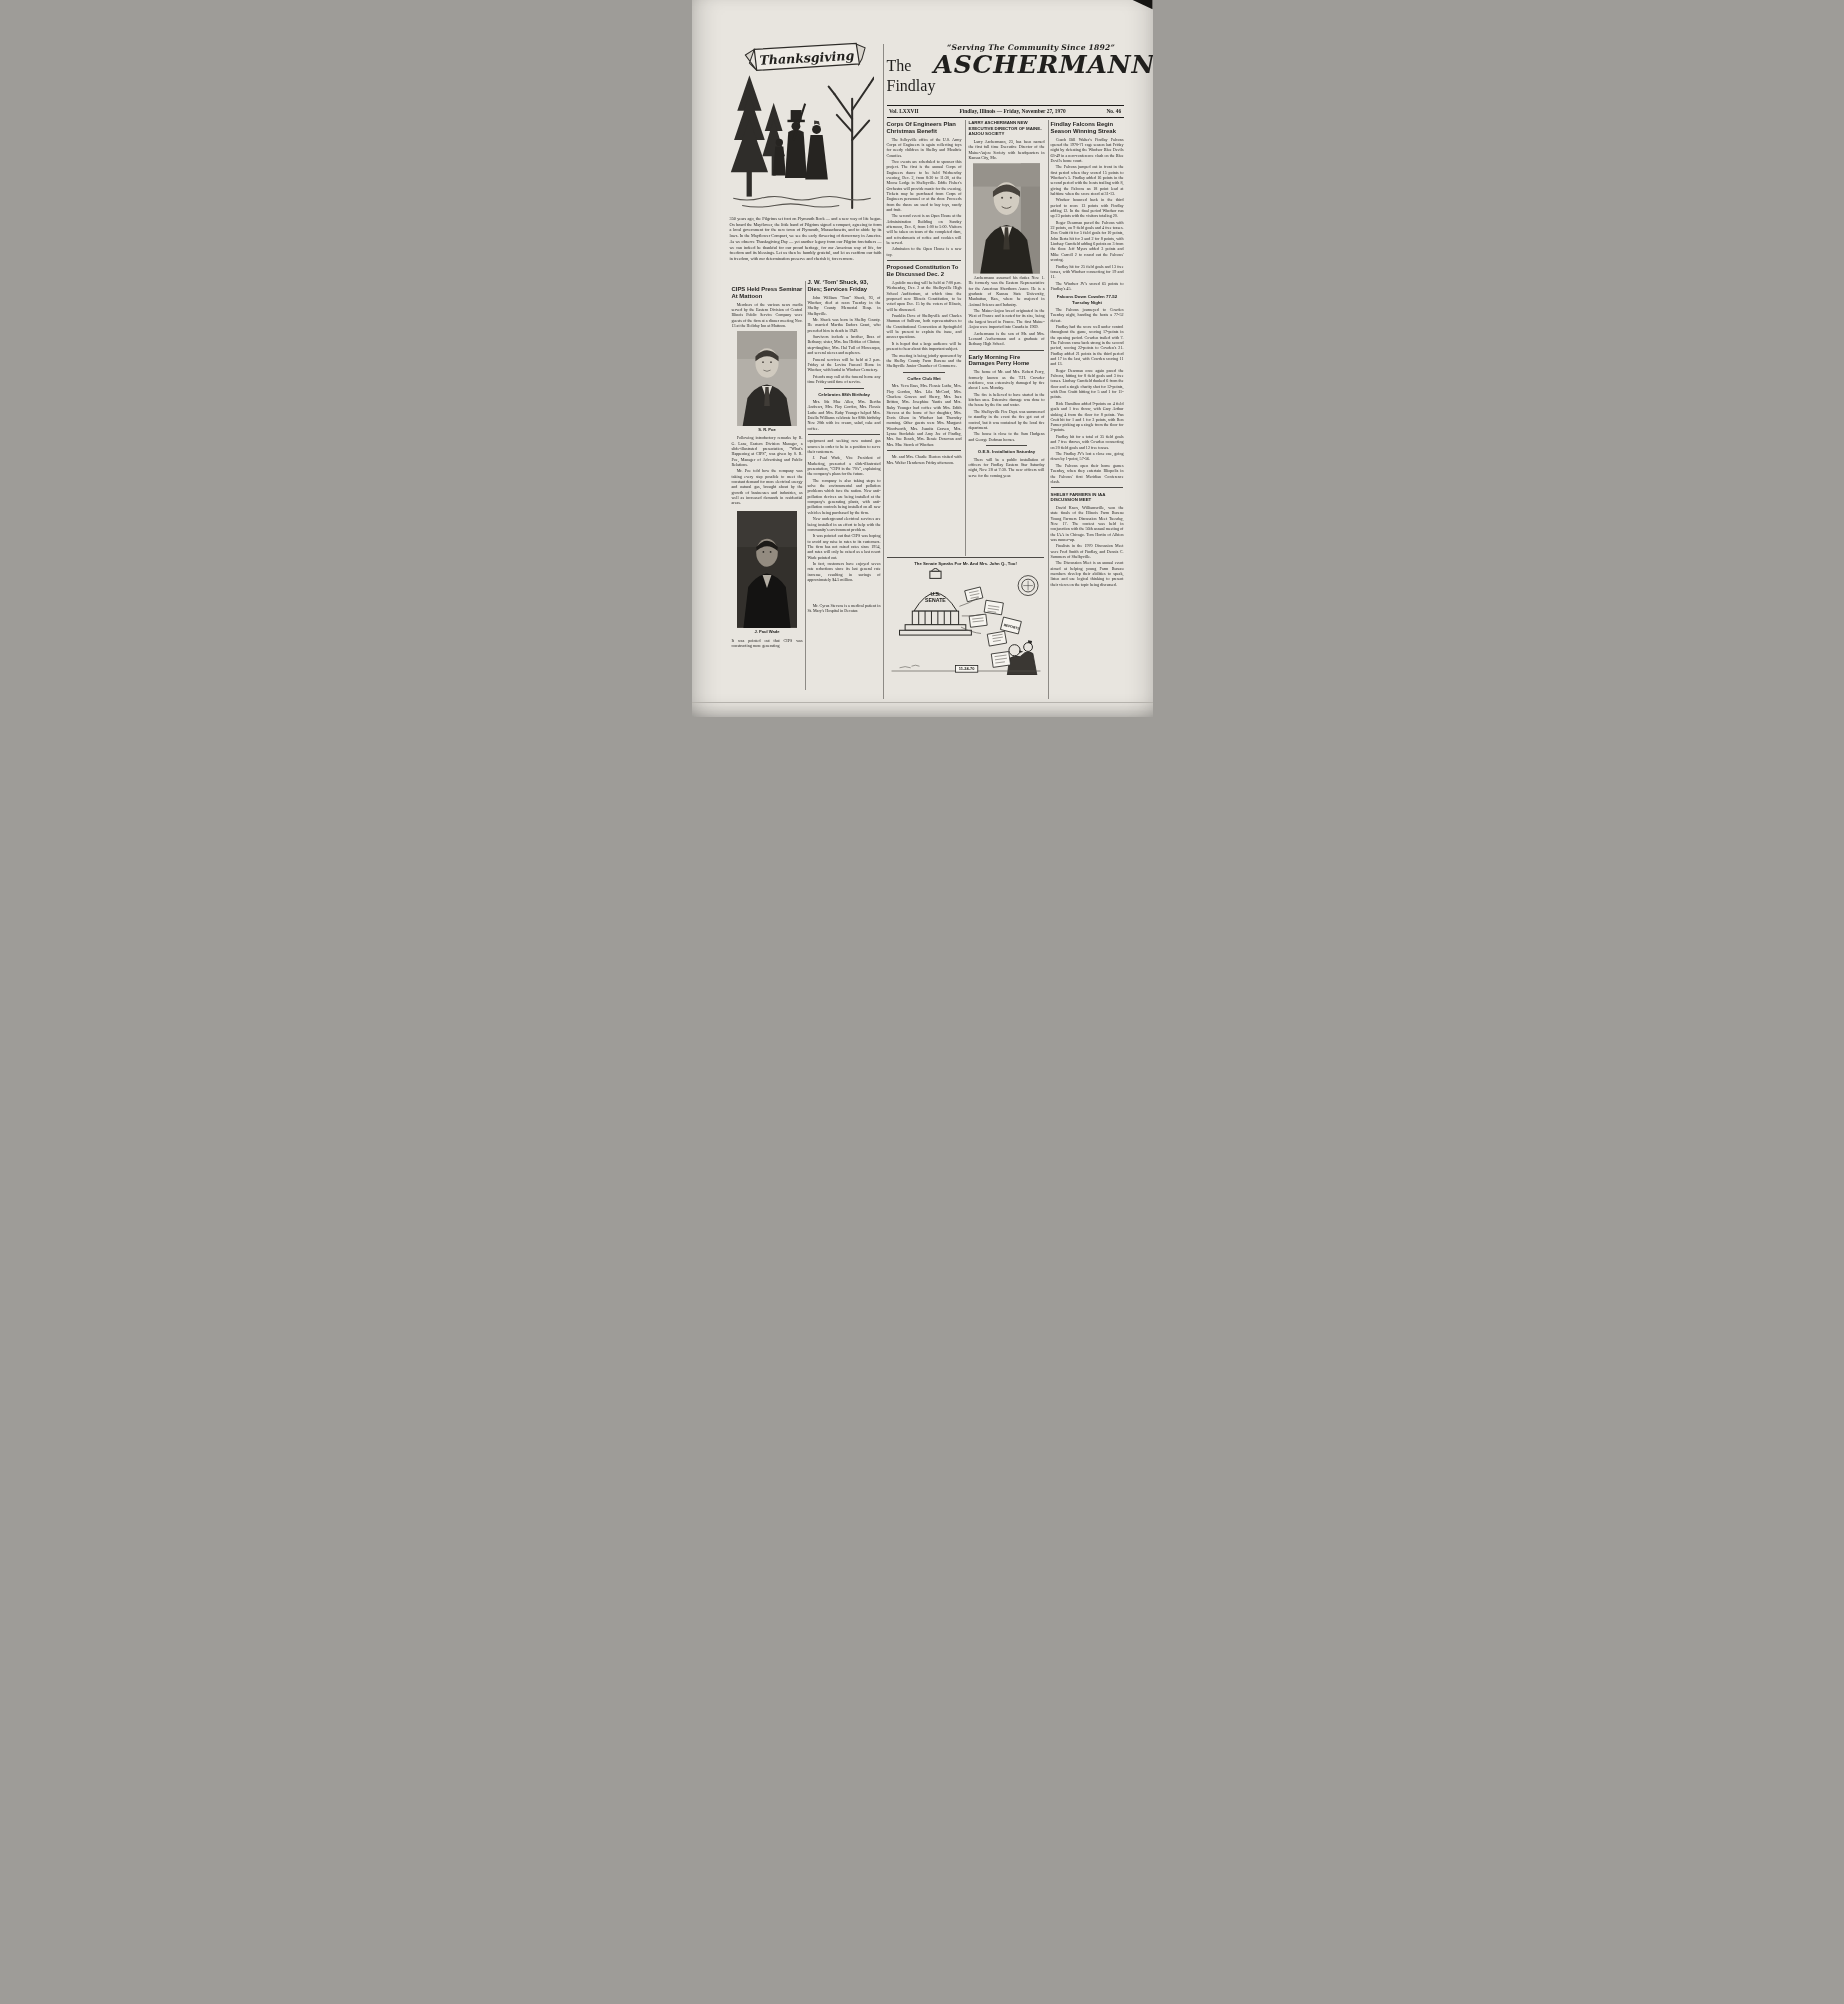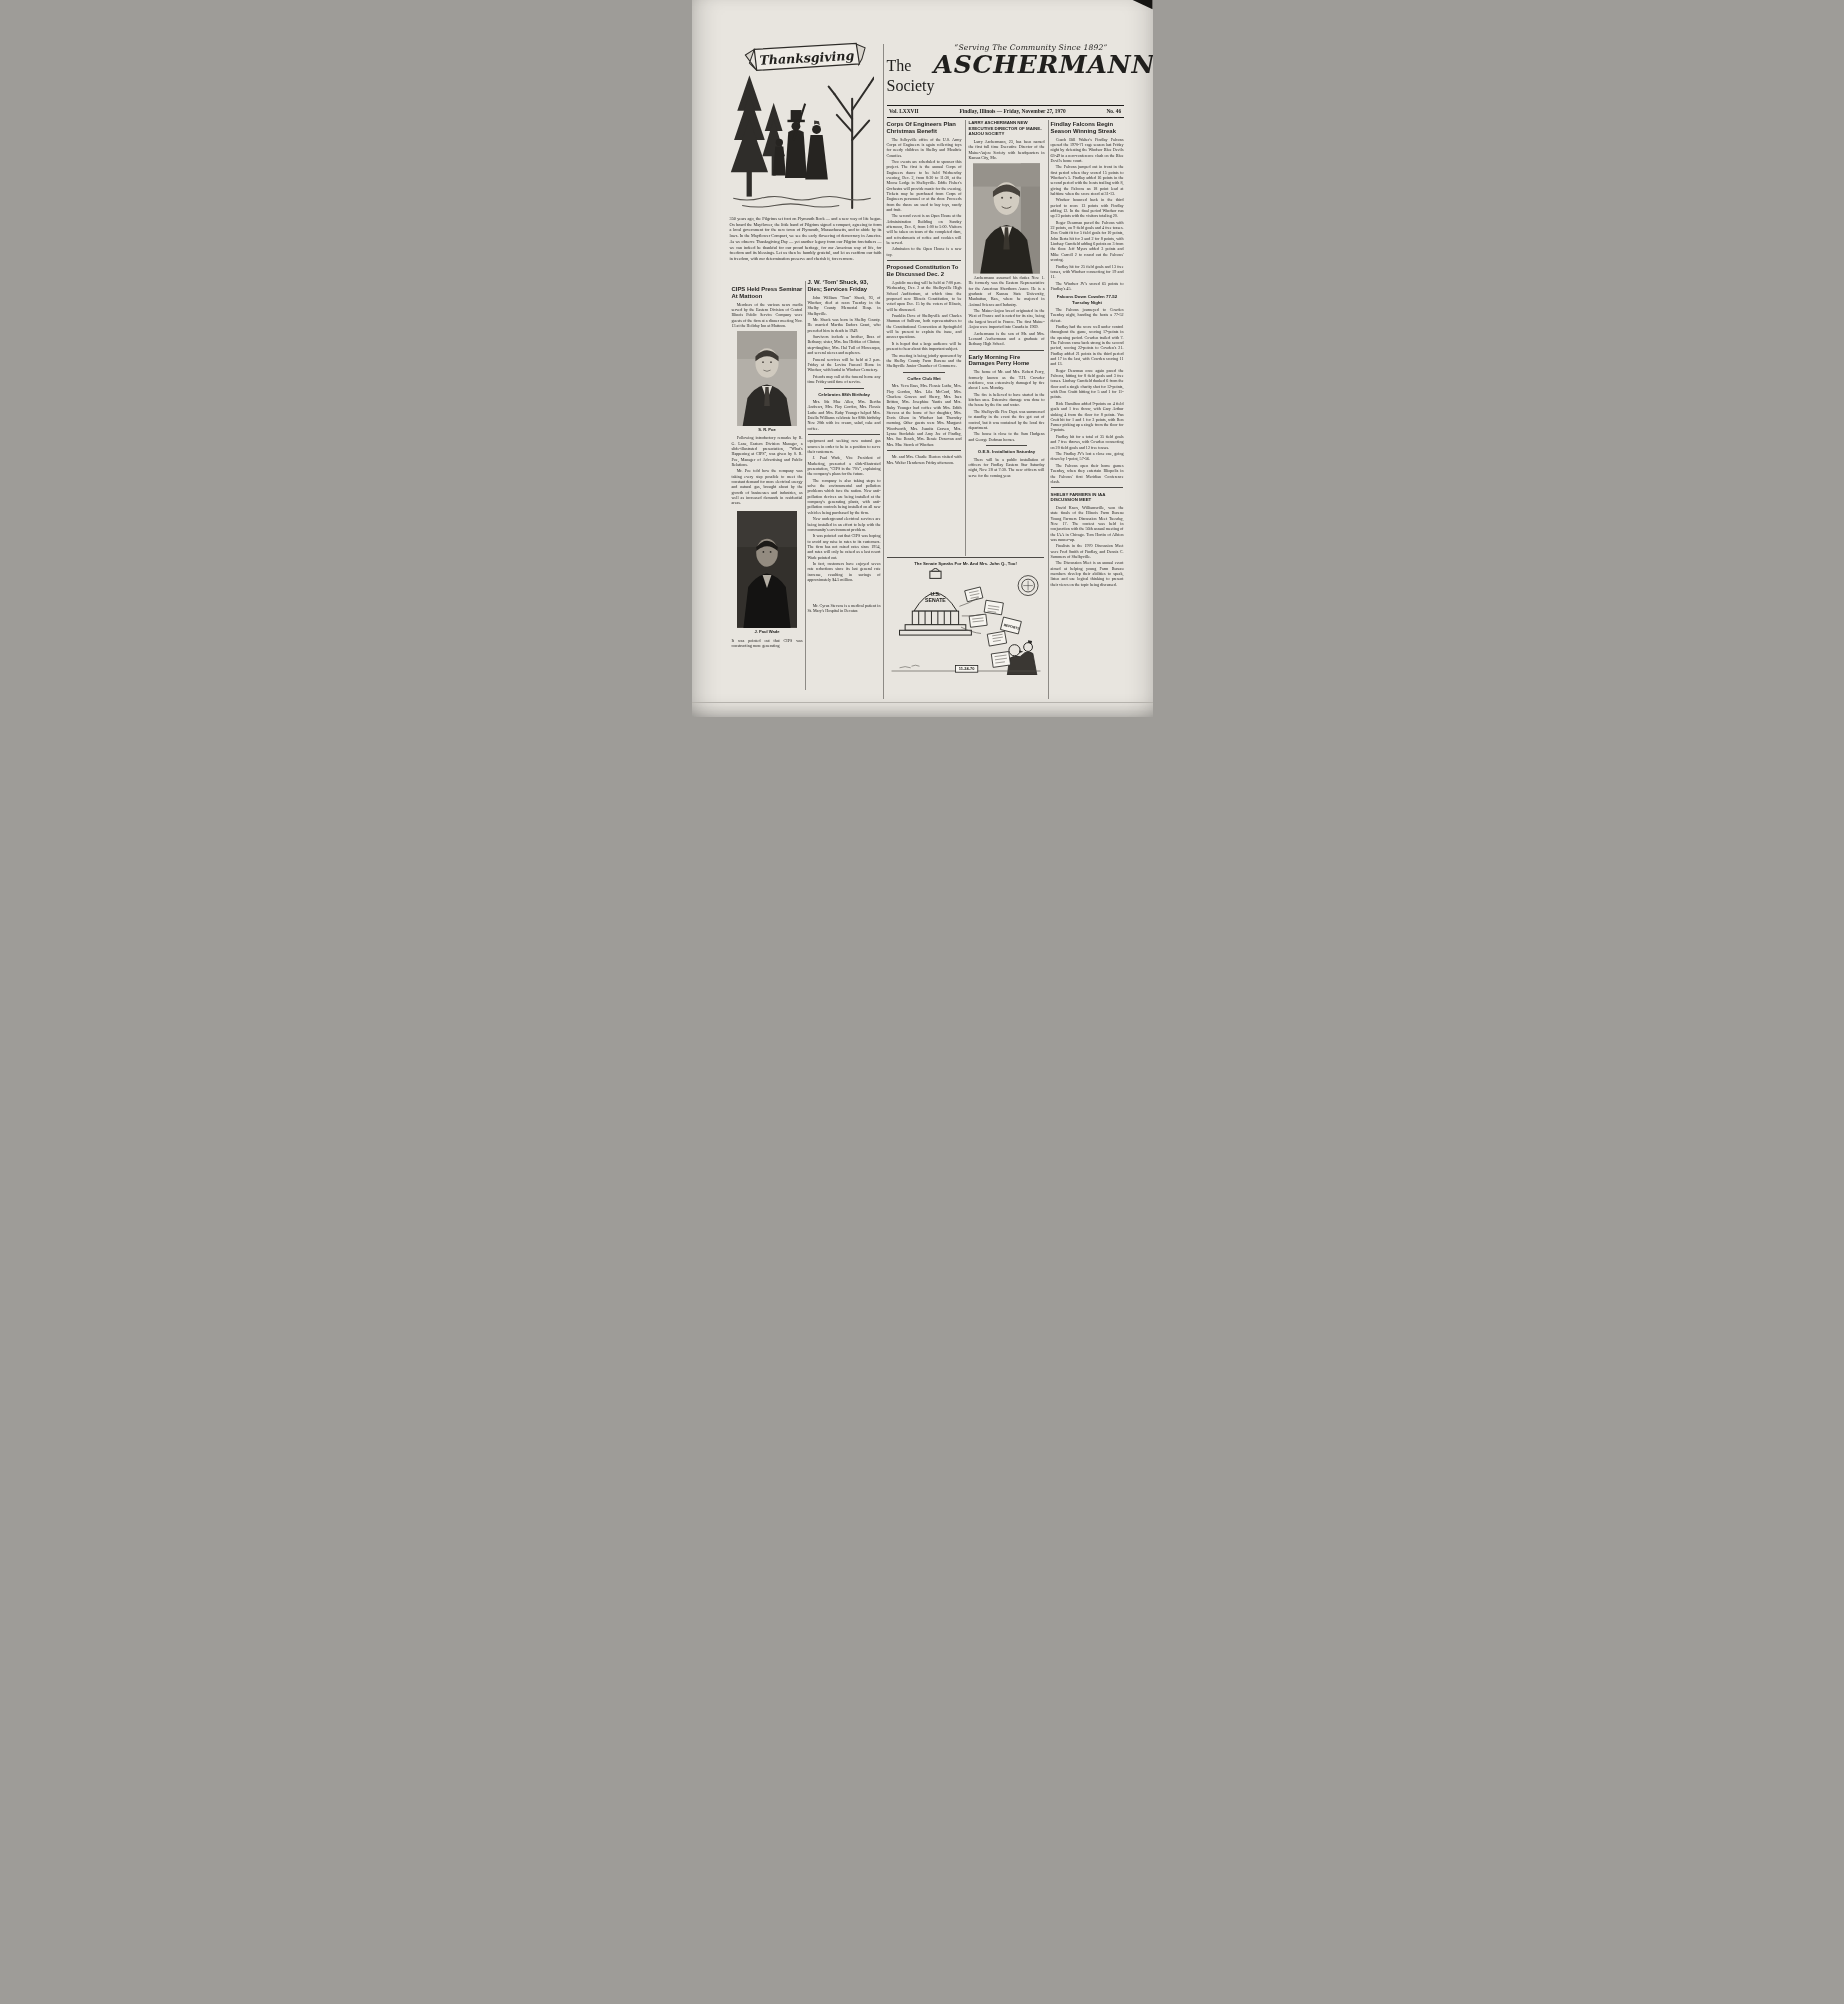--- a/index.html
+++ b/index.html
@@ -11,21 +11,21 @@
                inset -18px 0 28px -18px rgba(0,0,0,.22),
                inset 0 -16px 20px -14px rgba(0,0,0,.30);
   }
   .scan-mark{position:absolute;right:0;top:0;width:30px;height:12px;background:#161513;
     clip-path:polygon(34% 0,100% 0,100% 78%);}
   .bottom-scanline{position:absolute;left:0;top:702px;width:100%;height:0.8px;background:#b5b2ac;}
 
   
   .masthead{position:absolute;left:195px;top:43px;width:237px;}
   .tagline{text-align:center;padding-left:52px;font-family:"DejaVu Serif",serif;
-    font-style:italic;font-weight:normal;font-size:7.6px;letter-spacing:0.2px;}
+    font-style:italic;font-weight:bold;font-size:7.6px;letter-spacing:0.2px;}
   .mast-row{display:flex;align-items:flex-start;margin-top:0.8px;}
   .mast-left{font-family:Liberation Serif, serif;font-size:16px;line-height:1.25;
     width:47px;padding-top:3.2px;}
   .mast-name{flex:1;text-align:right;font-family:"DejaVu Serif",serif;font-weight:bold;
     font-style:italic;font-size:25px;line-height:.95;letter-spacing:0.8px;}
   .dateline{position:absolute;left:195px;top:105px;width:237px;box-sizing:border-box;
     border-top:1.2px solid #1d1c1a;border-bottom:0.8px solid #1d1c1a;
     display:flex;justify-content:space-between;align-items:center;
     padding:2.4px 2.4px;font-weight:bold;font-size:5.4px;}
 
@@ -125,21 +125,21 @@
         <path d="M30,414 q40,8 80,0 t80,0 t80,0"></path>
       </g>
     </svg>
   </div>
 
   <div class="masthead">
     <div class="tagline">“Serving The Community Since 1892”</div>
     <div class="mast-row">
       <div class="mast-left">
         <div>The</div>
-        <div>Society</div>
+        <div>Findlay</div>
       </div>
       <div class="mast-name">ASCHERMANN</div>
     </div>
   </div>
 
   <div class="dateline">
     <span>Vol. LXXVII</span>
     <span>Findlay, Illinois — Friday, November 27, 1970</span>
     <span>No. 46</span>
   </div>

